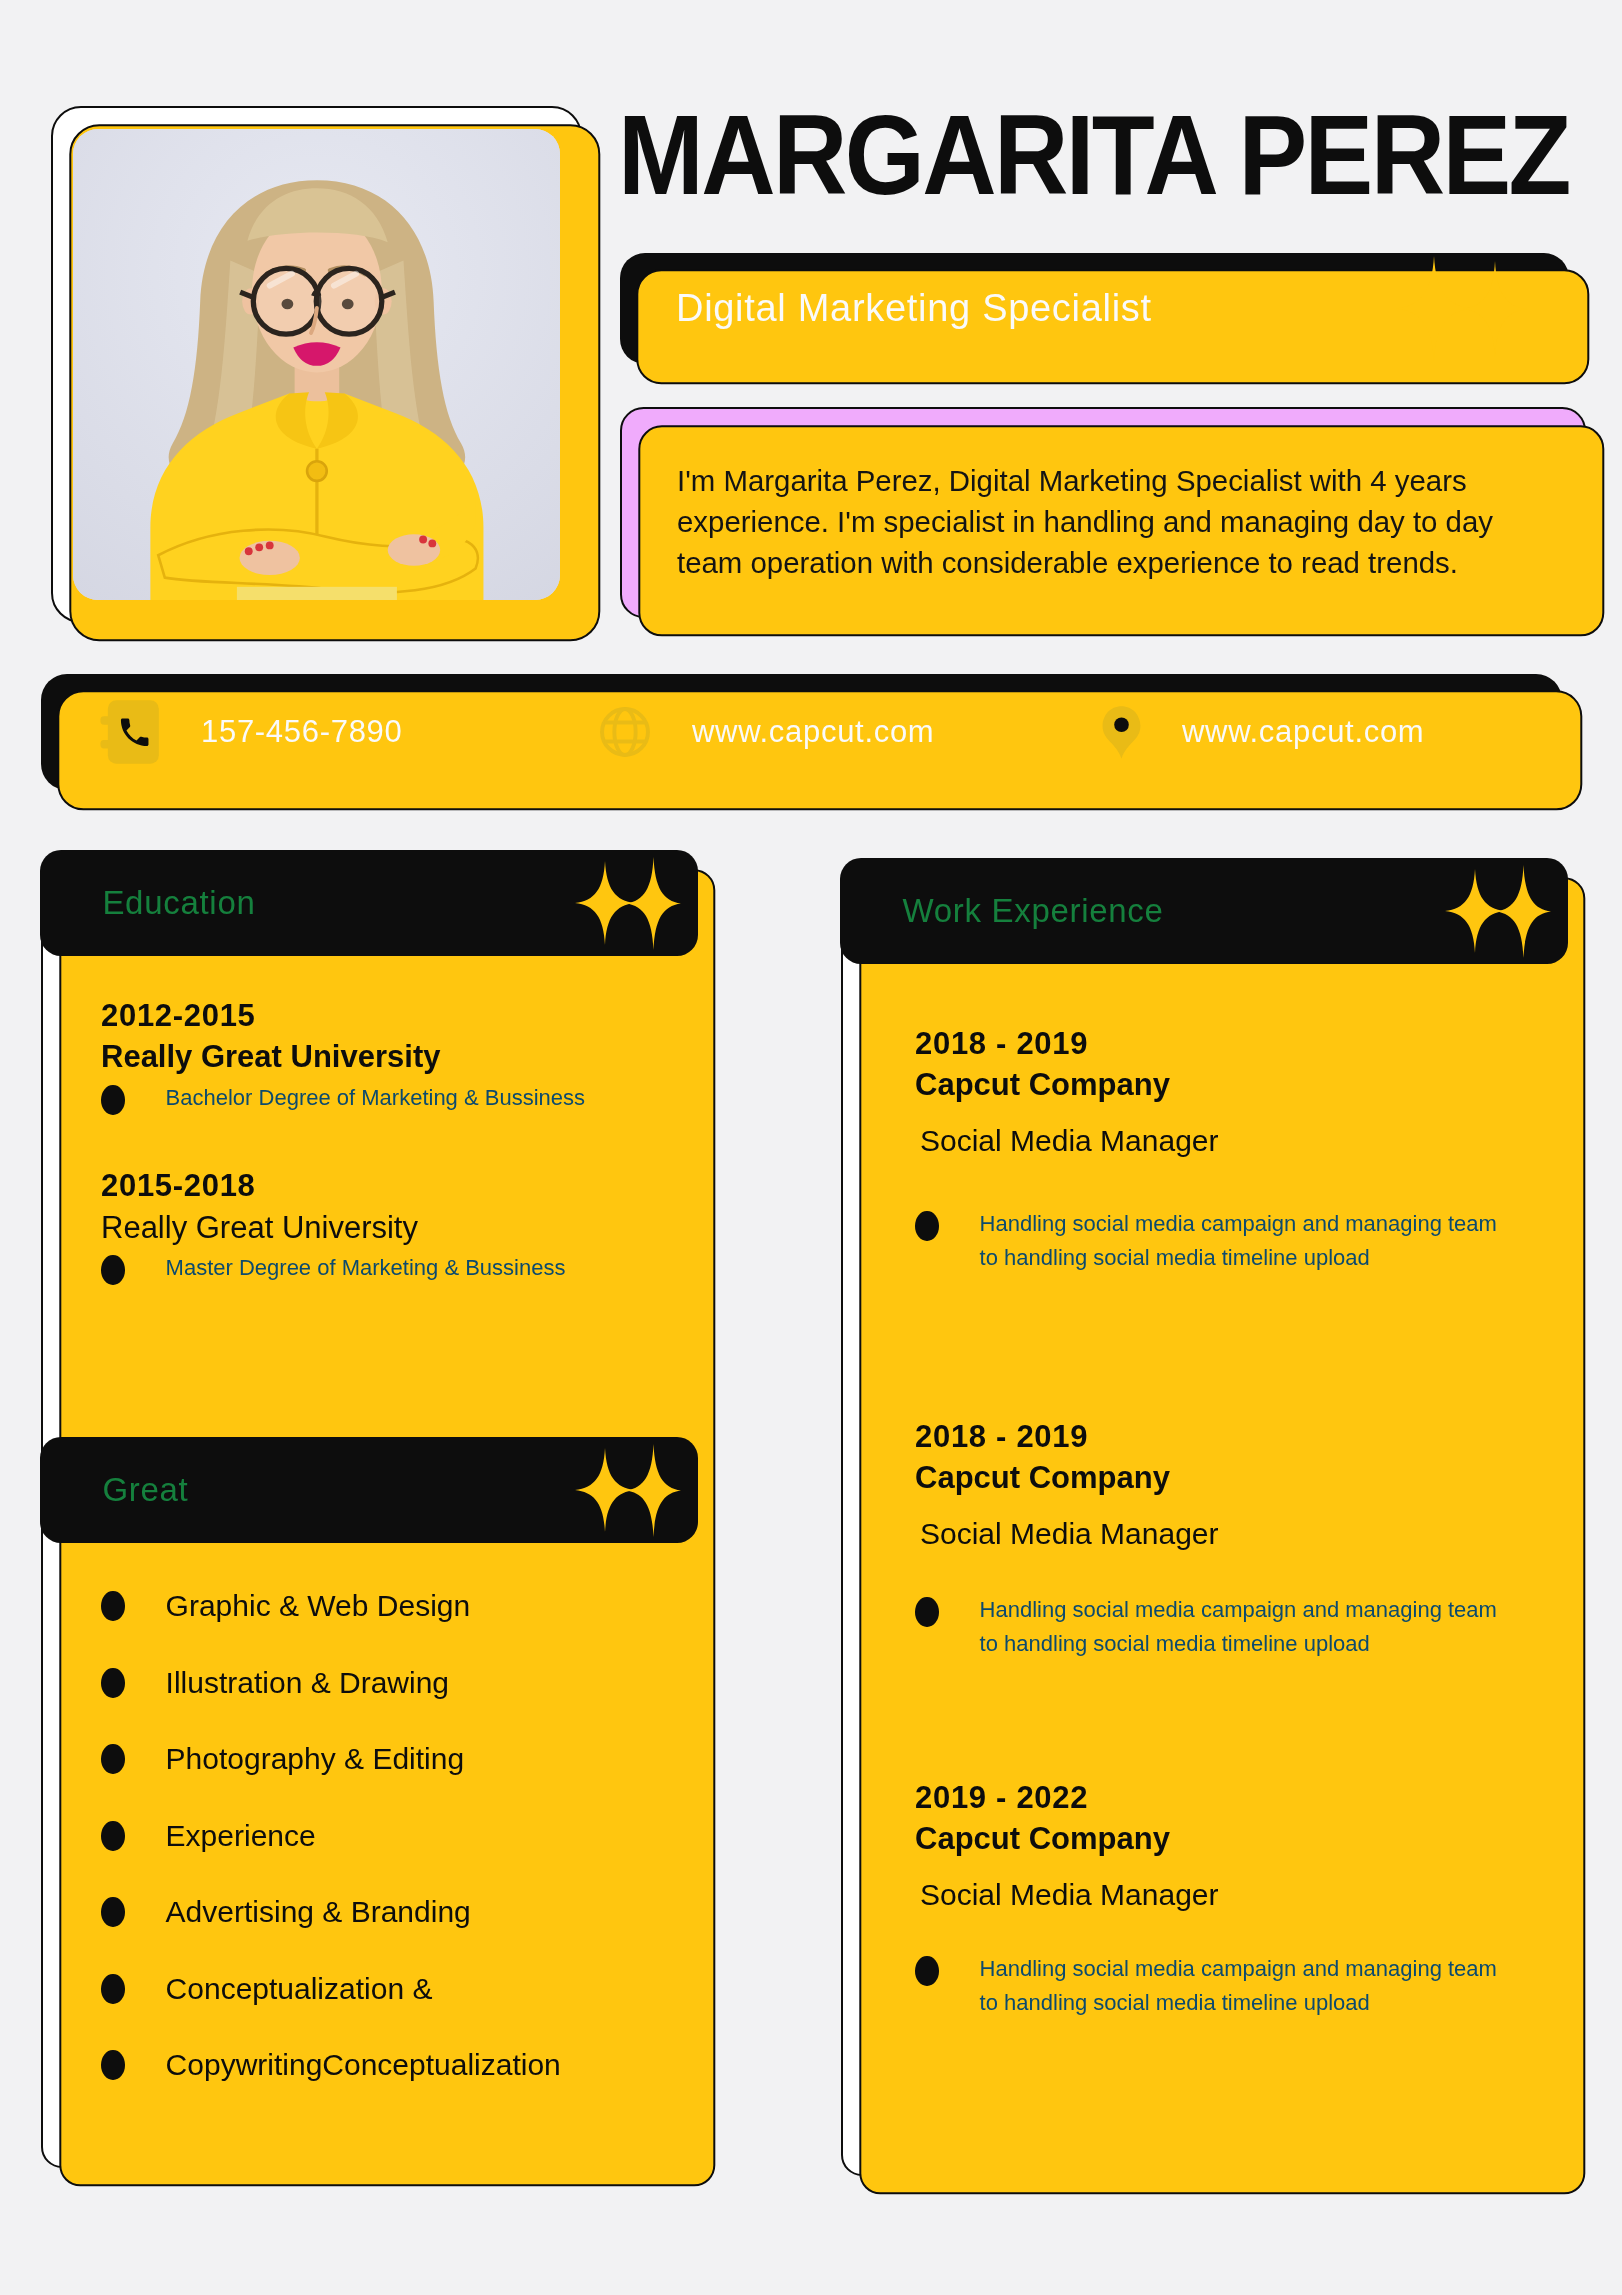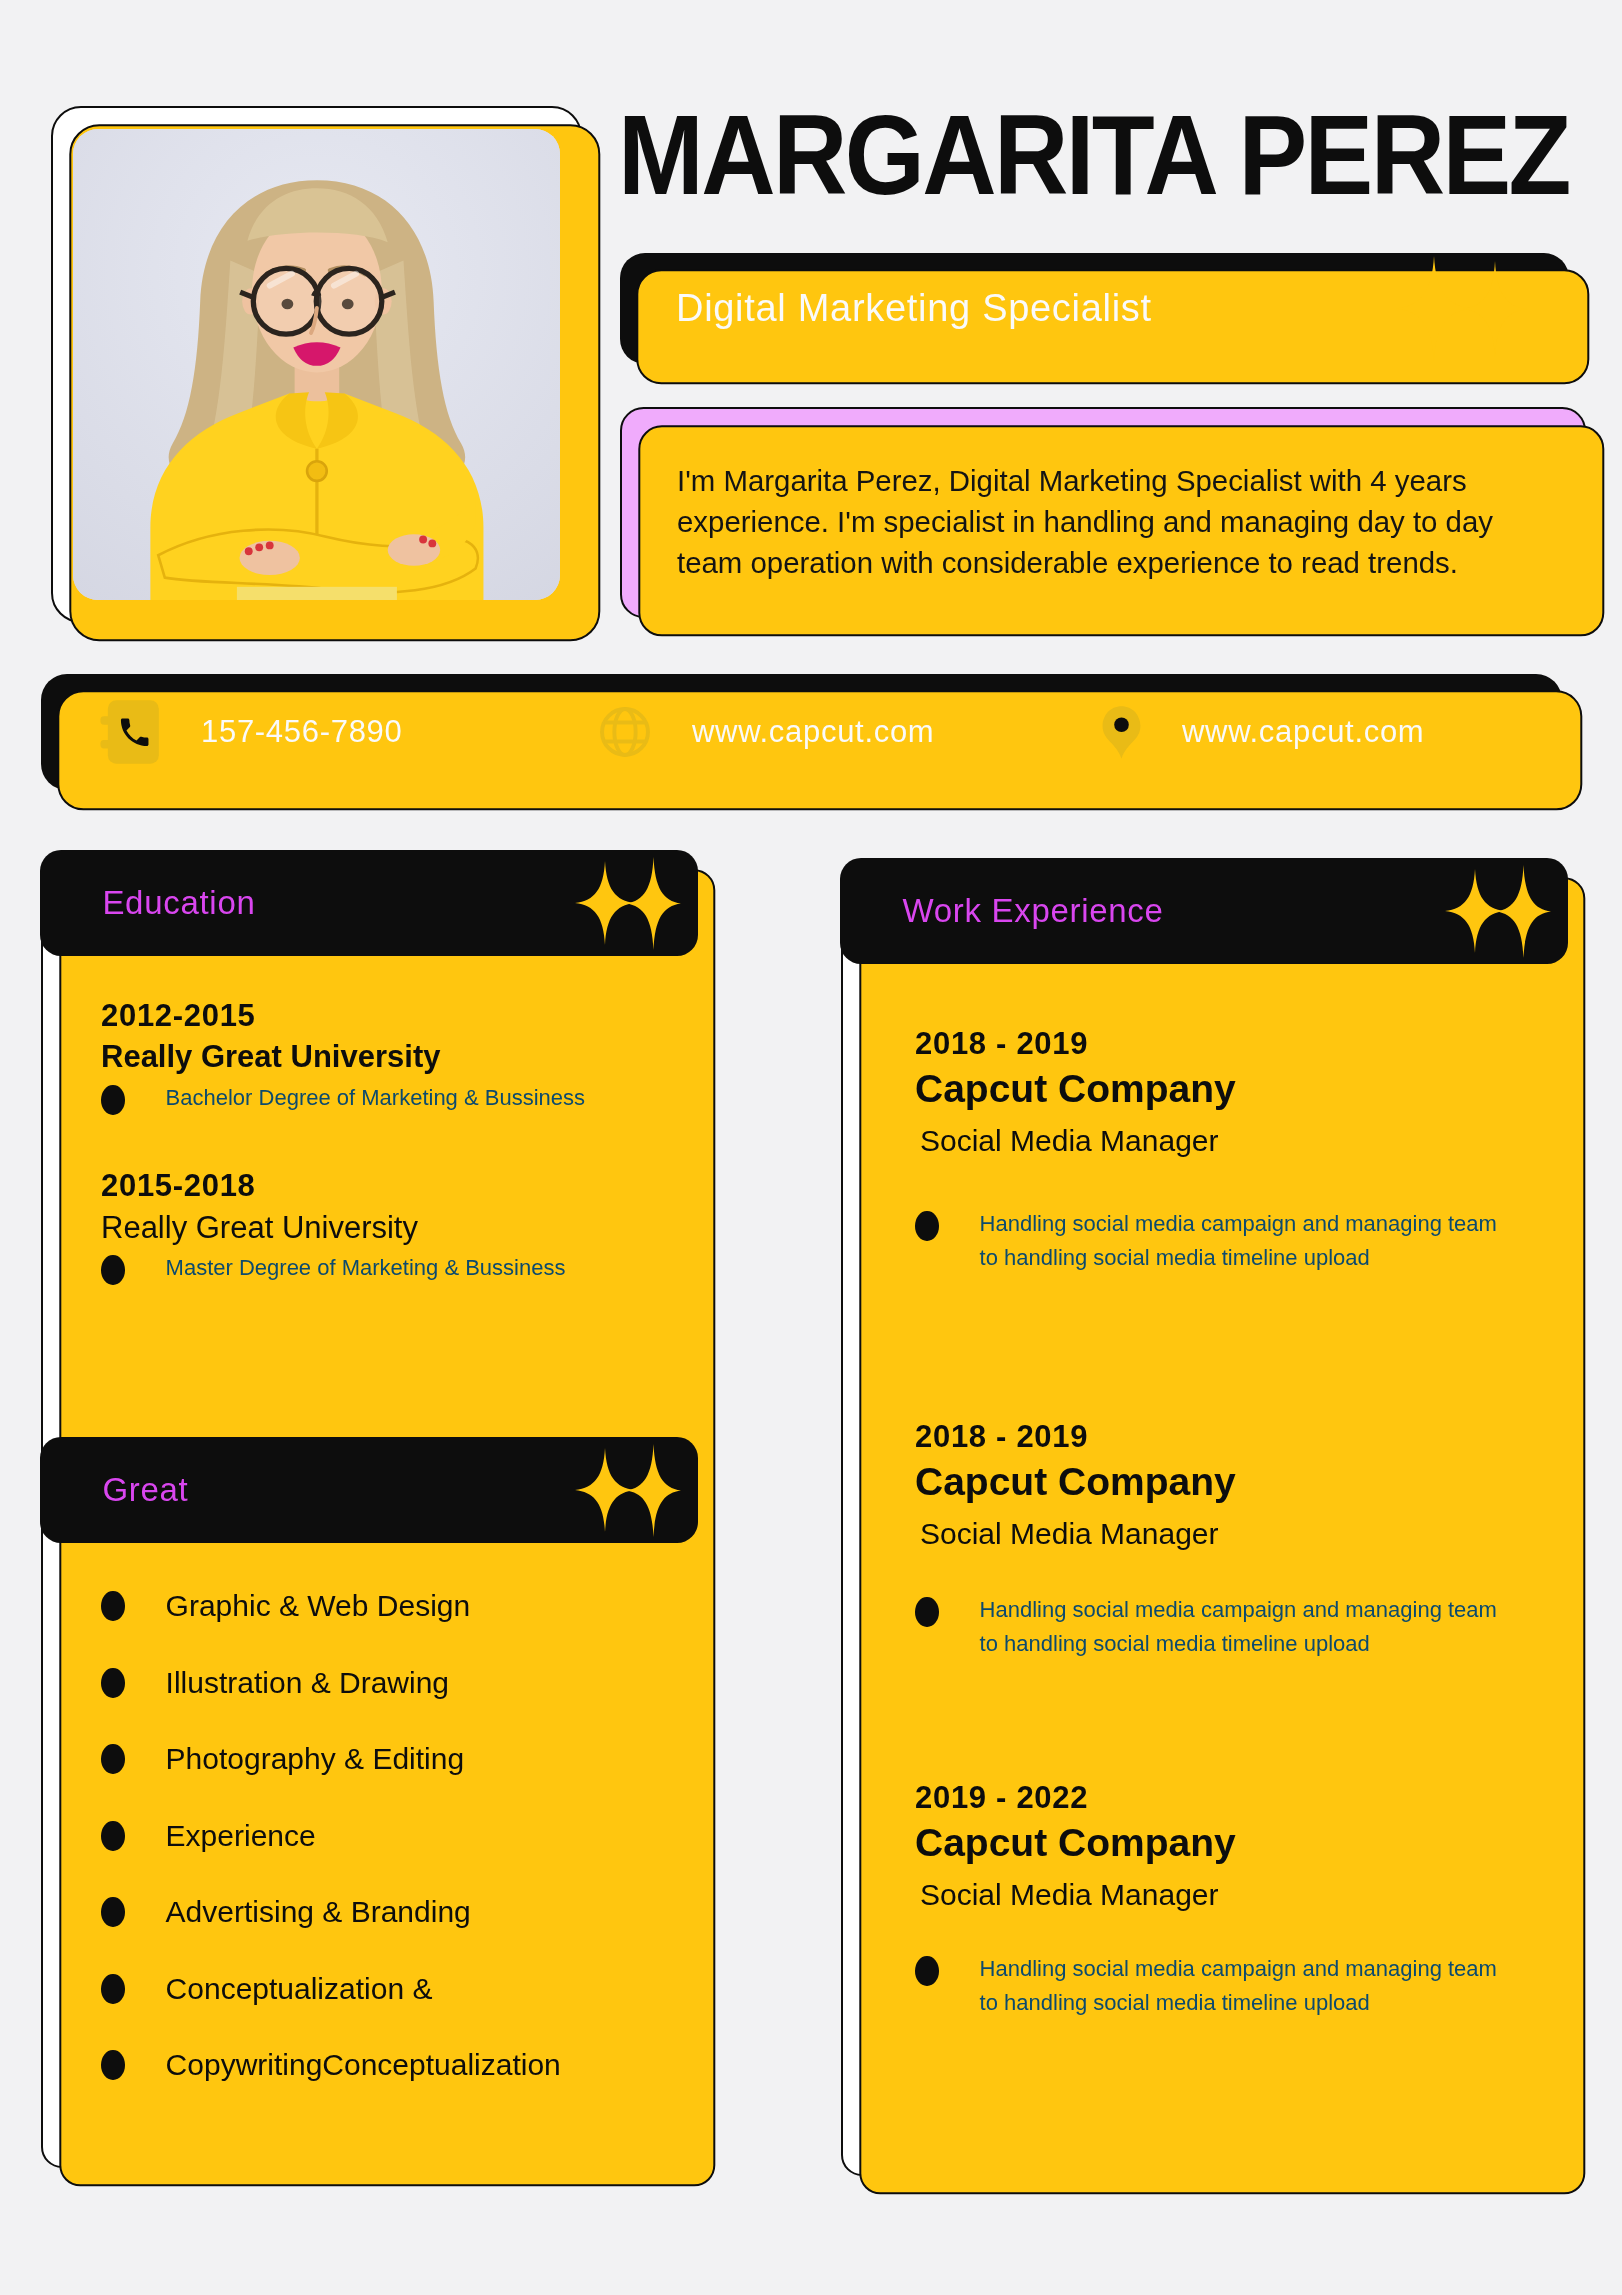--- a/index.html
+++ b/index.html
@@ -57,29 +57,29 @@
   .ci-web{left:556px;}
   .ci-loc{left:1059px;}
   .c-icon{margin-right:39px;display:flex;align-items:center;}
 
   
   .panel{background:#fff;border:2.6px solid var(--ink);border-radius:21px;}
   .panel-left{left:41px;top:851px;width:656px;height:1317px;}
   .panel-right{left:841px;top:851px;width:726px;height:1317px;margin-top:8px;}
   .panel-header{position:absolute;left:-2.6px;right:-2.6px;top:-2.6px;height:106px;
     background:var(--ink);border-radius:21px;display:flex;align-items:center;}
-  .panel-header .label{color:#d946ef;font-size:33px;font-weight:500;padding-left:62px;letter-spacing:0.7px;}
+  .panel-header .label{color:#15803d;font-size:33px;font-weight:500;padding-left:62px;letter-spacing:0.7px;}
   .panel-header .sparkles{right:17px;}
   .skill-header{top:584px;height:106px;}
 
   .abs{position:absolute;}
   .years{font-size:31px;font-weight:600;letter-spacing:0.7px;}
   .school-bold{font-size:31px;font-weight:700;}
   .school{font-size:31px;font-weight:400;}
-  .company{font-size:39px;font-weight:700;}
+  .company{font-size:31px;font-weight:700;}
   .role{font-size:30px;font-weight:400;}
 
   .li{display:flex;align-items:flex-start;}
   .dot{flex:0 0 auto;width:23.6px;height:30px;border-radius:50%;background:var(--ink);margin-top:3.9px;}
   .li p{margin-left:41px;font-size:22px;line-height:34px;color:#0c4a6e;}
   .skill-li{position:absolute;left:58px;display:flex;align-items:center;text-align:right;}
   .skill-li .dot{margin-top:0;}
   .skill-li p{margin-left:41px;font-size:30px;line-height:1;}
 
   .edu-years1{left:58px;top:145px;}

